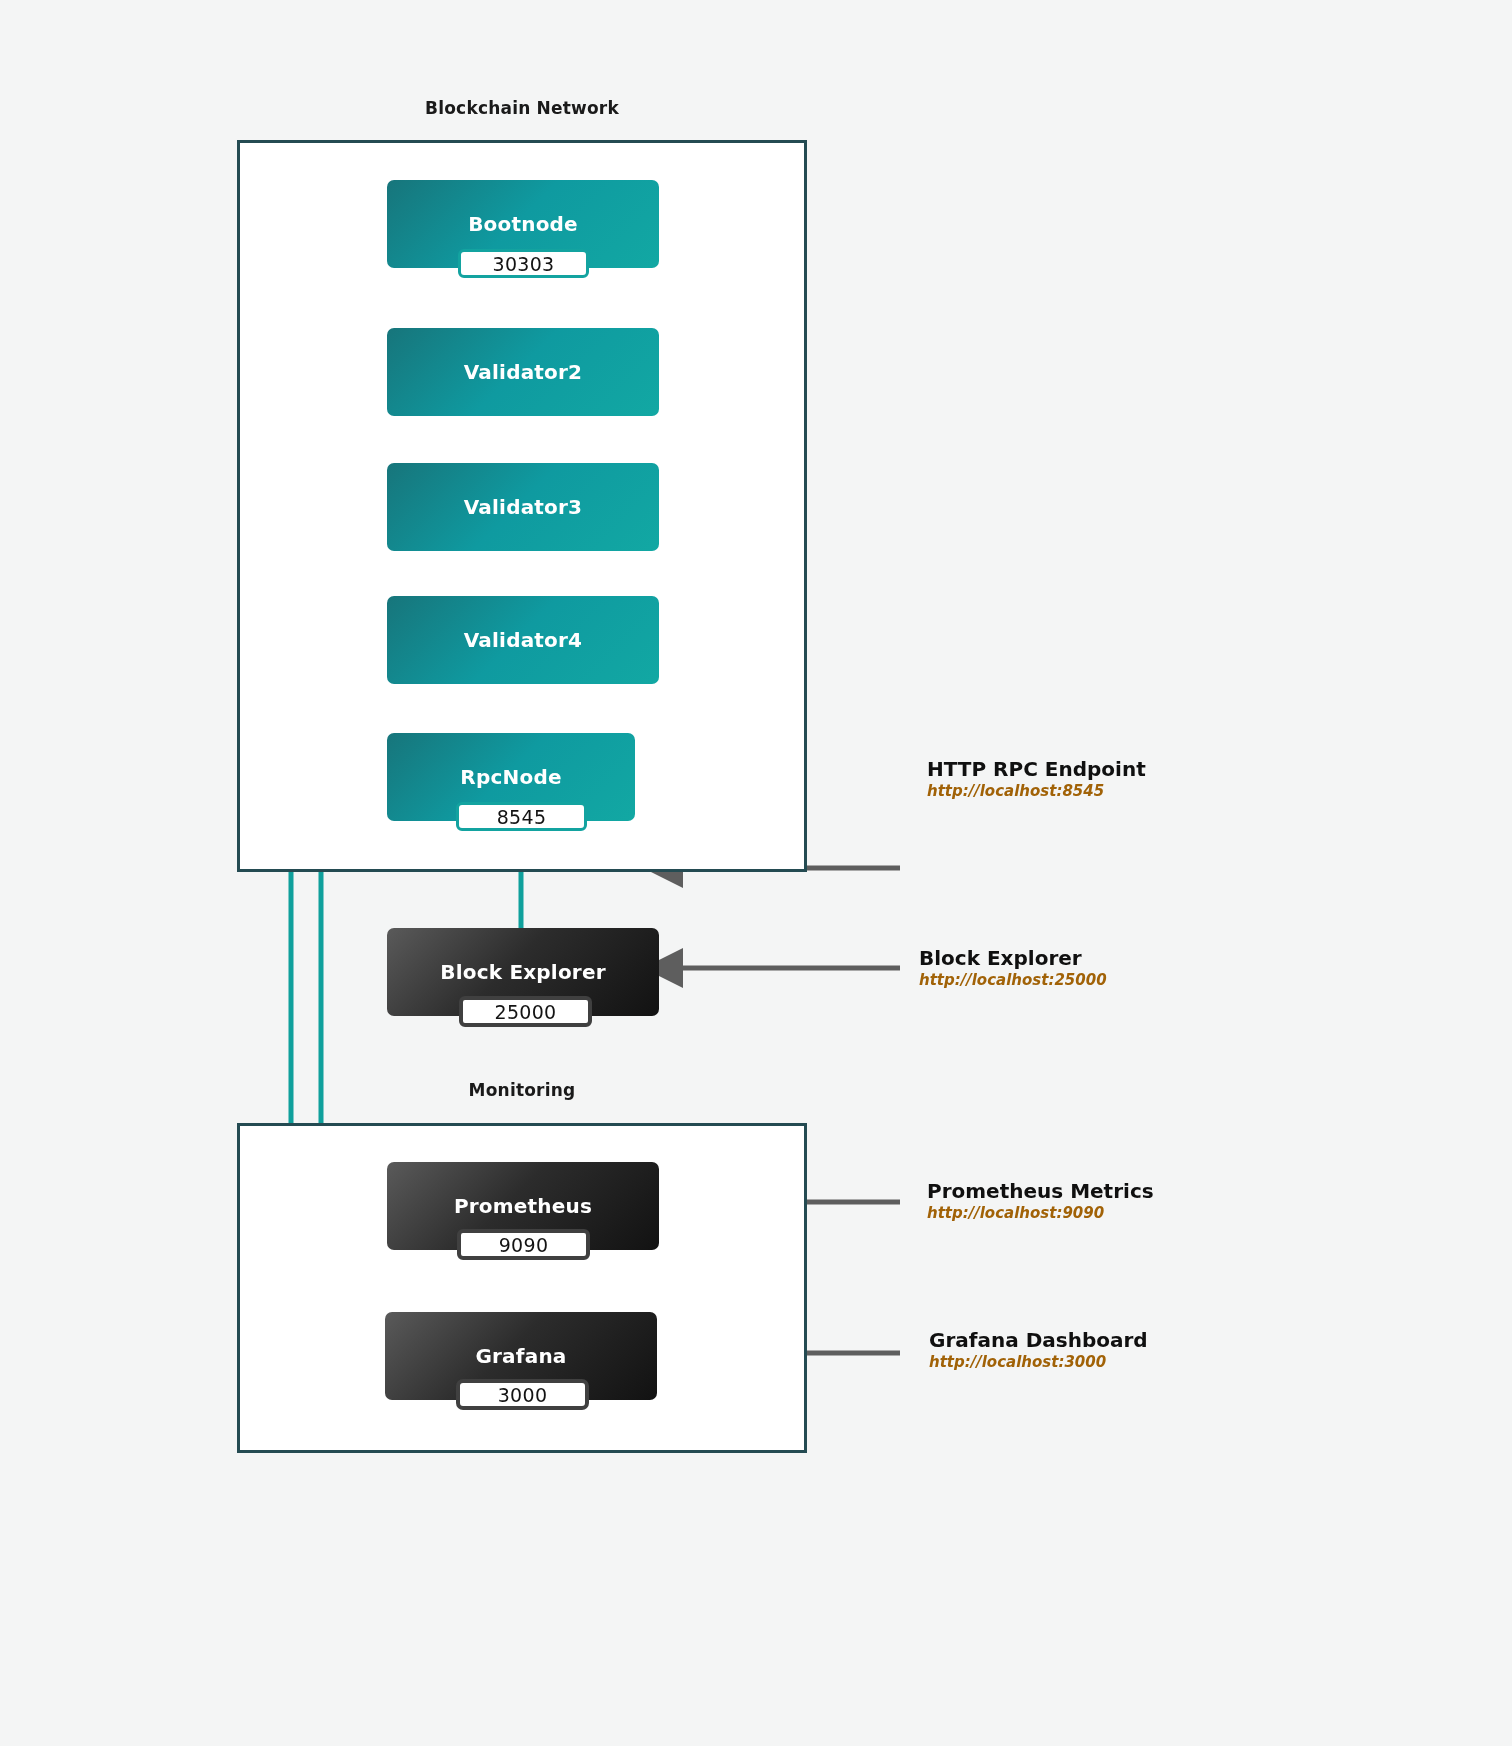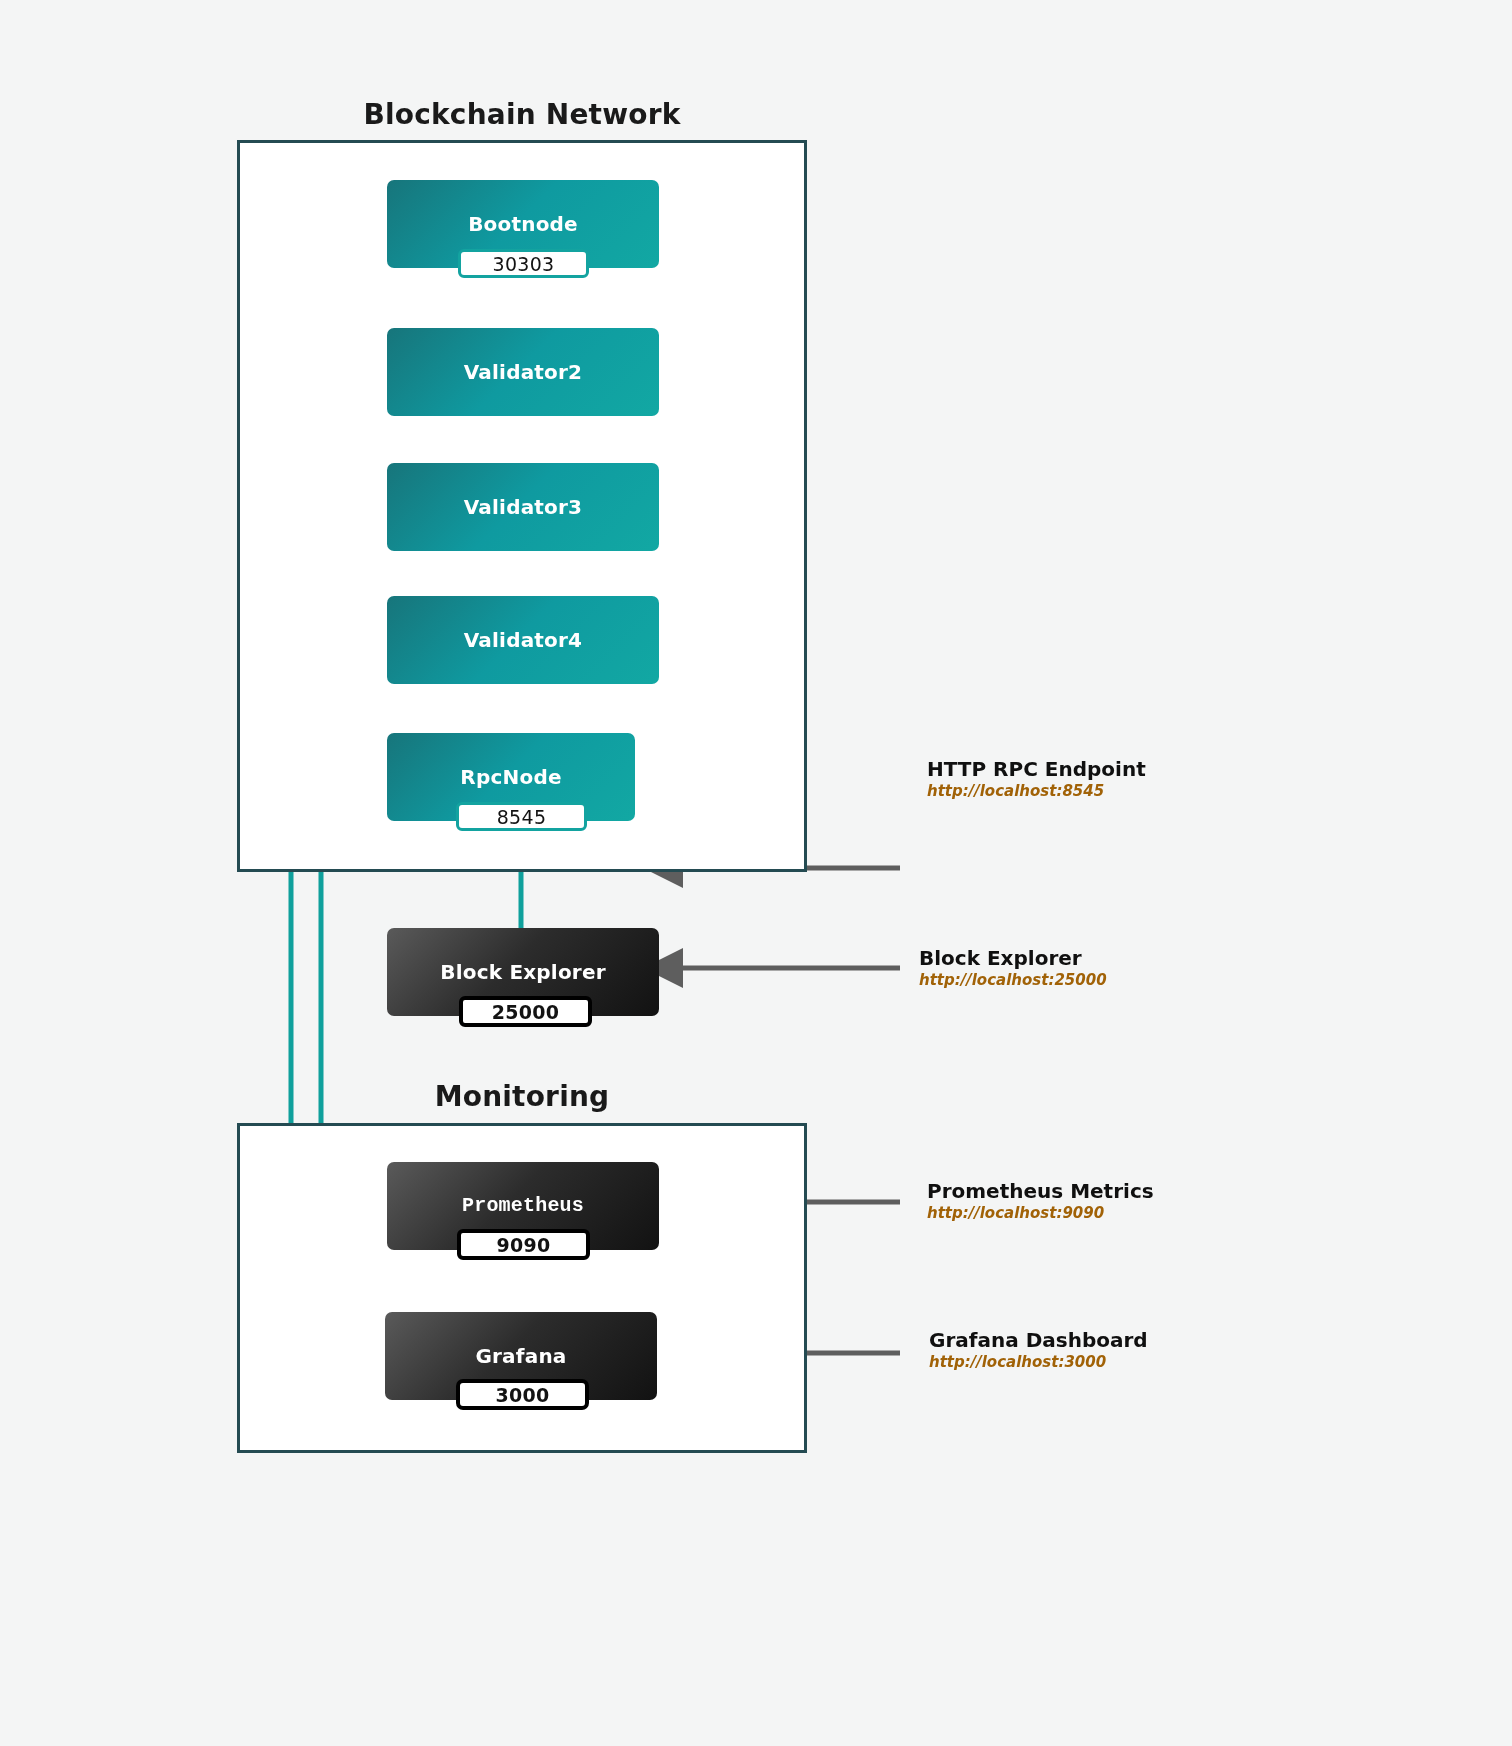--- a/index.html
+++ b/index.html
@@ -31,21 +31,21 @@
   
   .group-box {
     position: absolute;
     border: 3px solid #244b52;
     background: #ffffff;
     box-sizing: border-box;
   }
   .group-title {
     position: absolute;
     text-align: center;
-    font-size: 28px;
+    font-size: 17px;
     font-weight: bold;
     color: #1a1a1a;
     letter-spacing: 0.2px;
     white-space: nowrap;
   }
 
   
   .node {
     position: absolute;
     box-sizing: border-box;
@@ -77,21 +77,21 @@
     border-radius: 6px;
     display: flex;
     align-items: center;
     justify-content: center;
     font-size: 19px;
     color: #131313;
     font-family: "DejaVu Sans", "Liberation Sans", sans-serif;
     letter-spacing: 0.3px;
   }
   .port-badge.teal-border { border: 3px solid #13a3a0; }
-  .port-badge.dark-border { border: 4px solid #000000; font-weight: bold; }
+  .port-badge.dark-border { border: 4px solid #404040; }
 
   
   .annotation {
     position: absolute;
     white-space: nowrap;
   }
   .annotation .ann-title {
     font-size: 20px;
     font-weight: bold;
     color: #101010;
@@ -188,21 +188,21 @@
 
   <div class="node dark" style="left:387px; top:928px; width:272px; height:88px;">
     <span class="node-label">Block Explorer</span>
   </div>
   <div class="port-badge dark-border" style="left:459px; top:996px; width:133px; height:31px;">25000</div>
 
   <div class="group-title" style="left:322px; top:1080px; width:400px;">Monitoring</div>
 
   <div class="group-box" style="left:237px; top:1123px; width:570px; height:330px;"></div>
 
-  <div class="node dark" style="left:387px; top:1162px; width:272px; height:88px;font-family:Liberation Mono, monospace;">
+  <div class="node dark" style="left:387px; top:1162px; width:272px; height:88px;">
     <span class="node-label">Prometheus</span>
   </div>
   <div class="port-badge dark-border" style="left:457px; top:1229px; width:133px; height:31px;">9090</div>
 
   <div class="node dark" style="left:385px; top:1312px; width:272px; height:88px;">
     <span class="node-label">Grafana</span>
   </div>
   <div class="port-badge dark-border" style="left:456px; top:1379px; width:133px; height:31px;border-radius:7px;">3000</div>
 
   <div class="annotation" style="left:927px; top:757px;">

